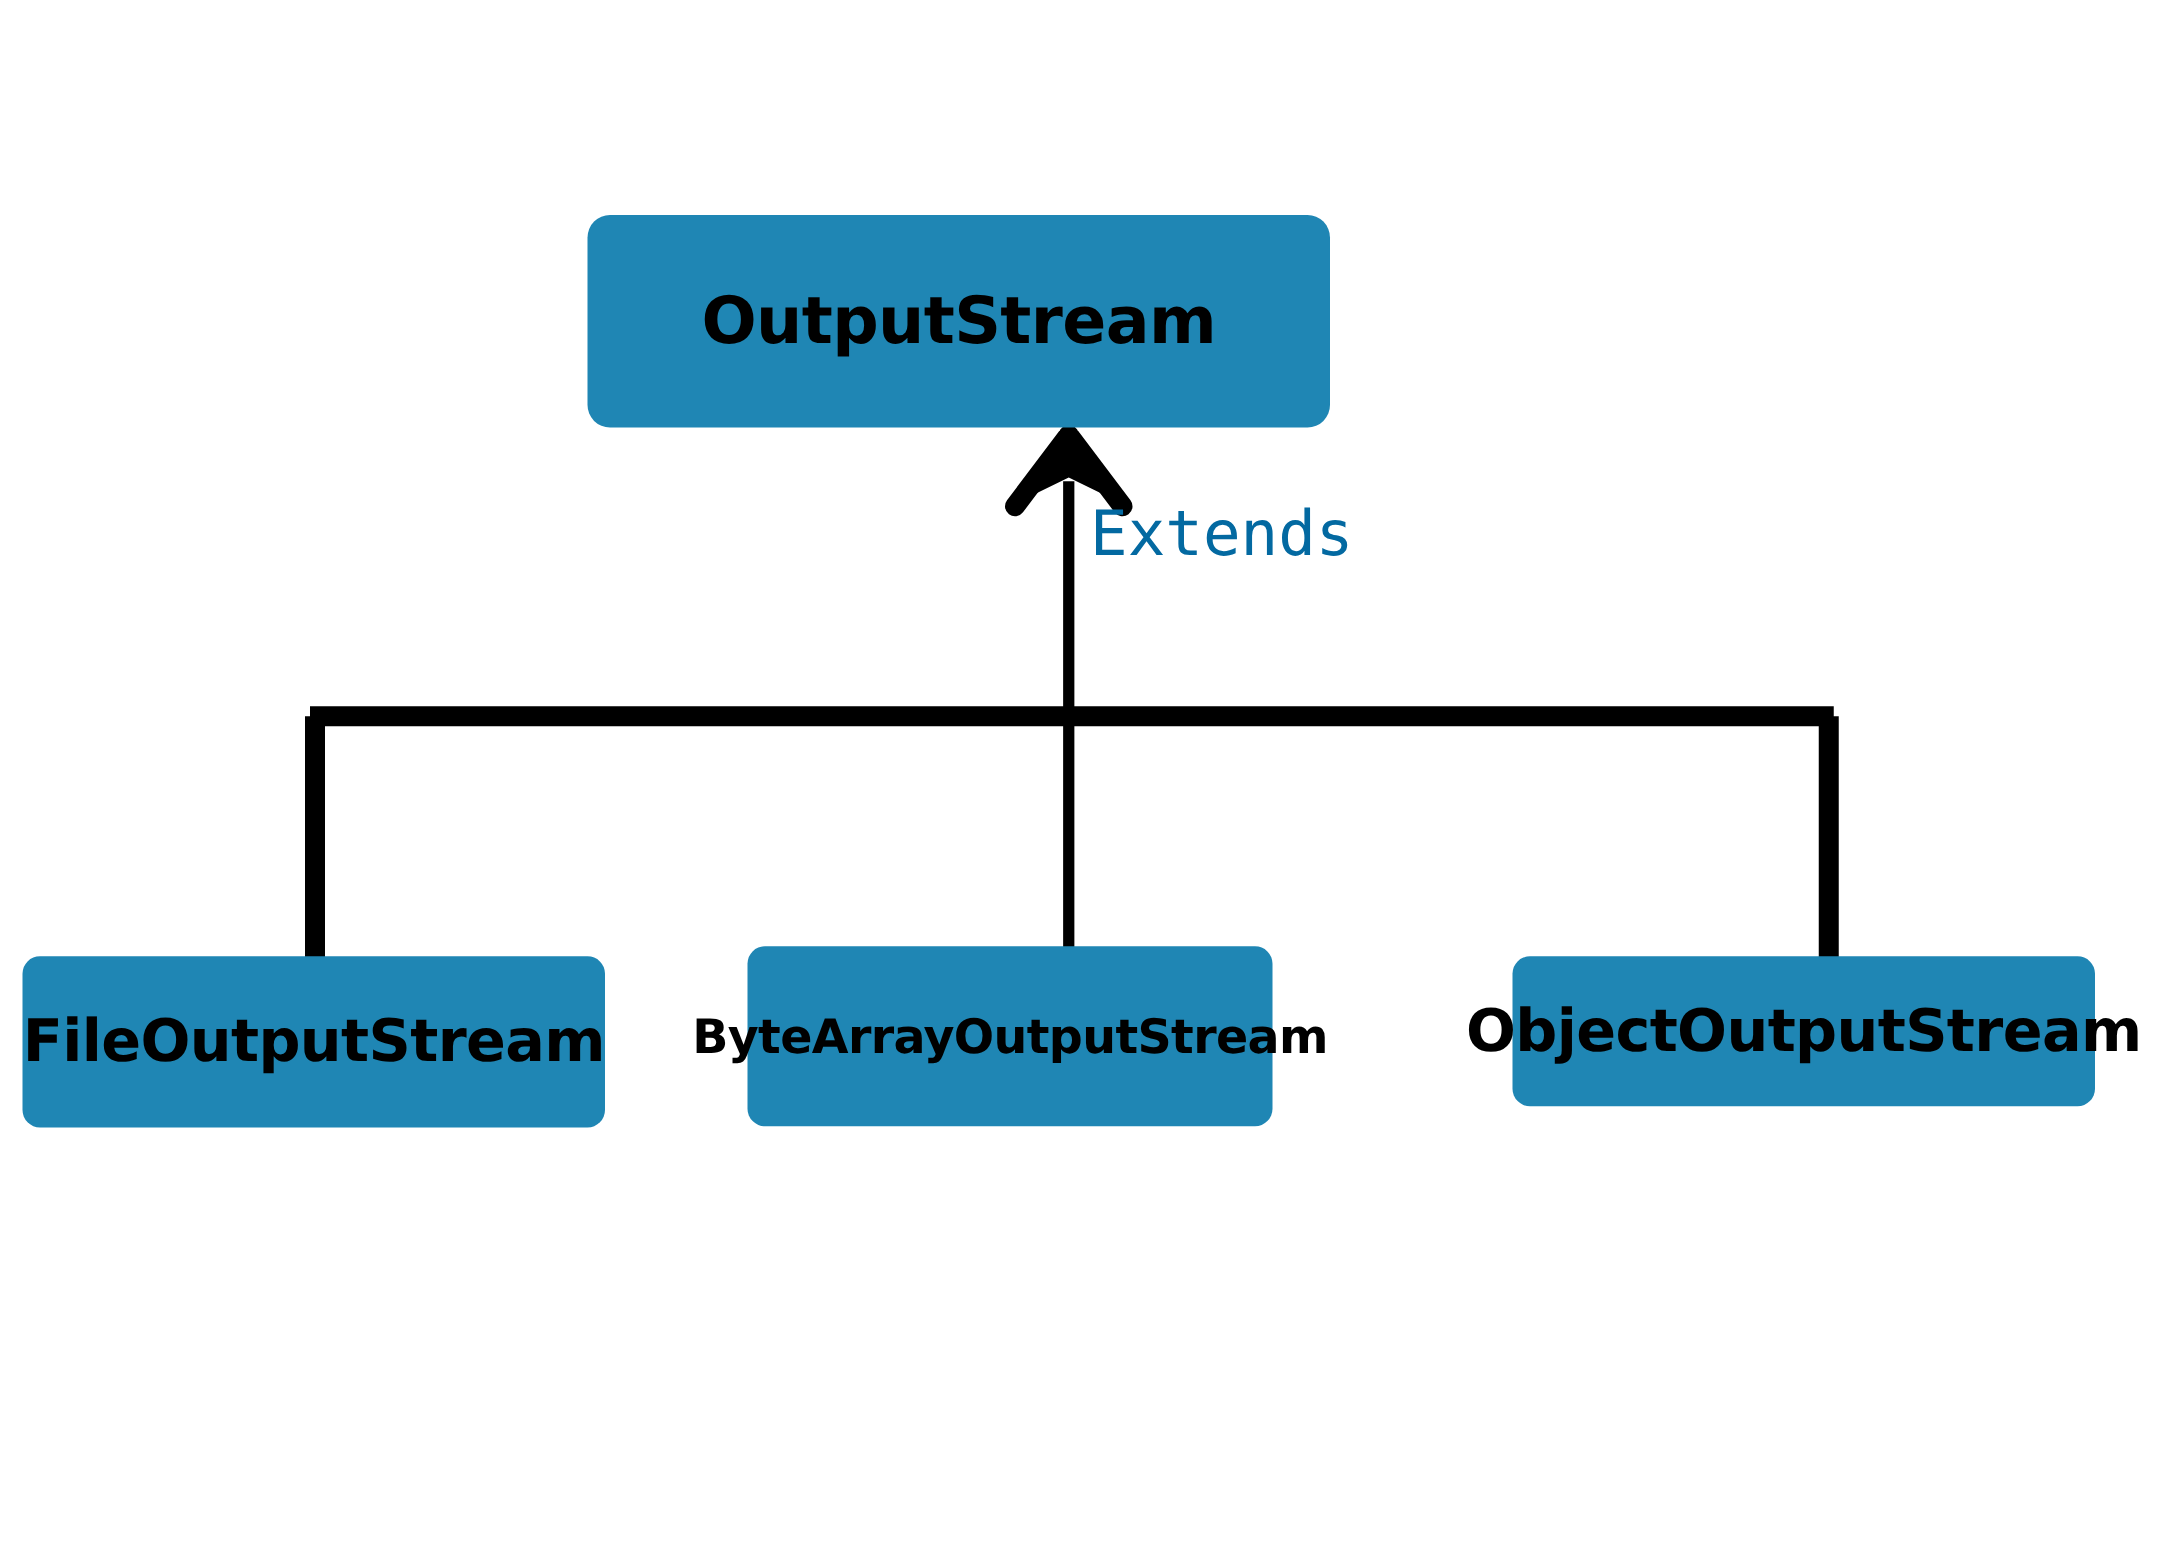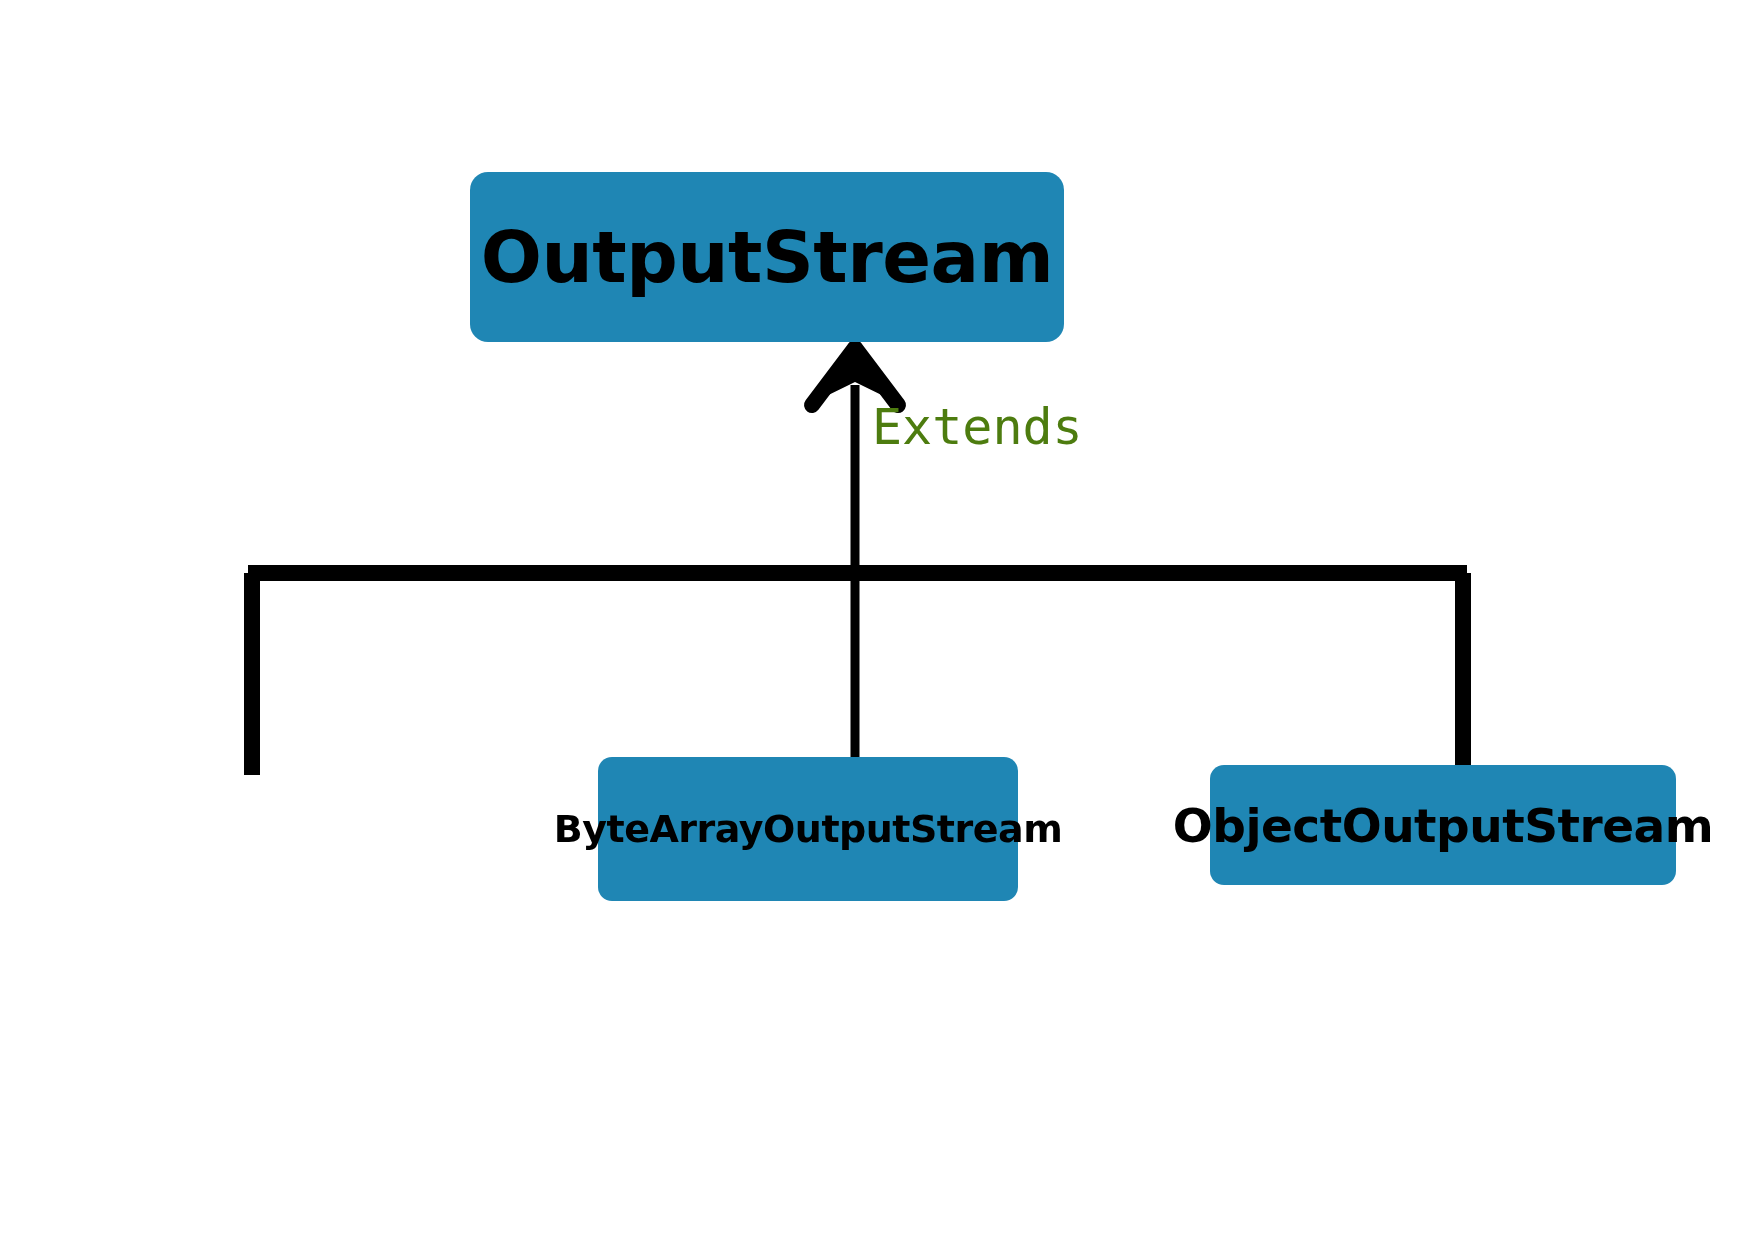--- a/index.html
+++ b/index.html
@@ -29,21 +29,21 @@
     font-family: "DejaVu Sans", sans-serif;
     white-space: nowrap;
     letter-spacing: -0.5px;
     box-sizing: border-box;
   }
   #node-root {
     left: 470px;
     top: 172px;
     width: 594px;
     height: 170px;
-    font-size: 72px;
+    font-size: 52px;
     border-radius: 18px;
   }
   #node-file {
     left: 18px;
     top: 765px;
     width: 466px;
     height: 137px;
     font-size: 47px;
   }
   #node-bytearray {
@@ -67,21 +67,21 @@
     width: 1747px;
     height: 1240px;
   }
   #extends-label {
     position: absolute;
     left: 872px;
     top: 398px;
     font-family: "DejaVu Sans Mono", monospace;
     font-size: 50px;
     font-weight: 400;
-    color: #4d7c0f;
+    color: #0369a1;
     letter-spacing: 0px;
     white-space: nowrap;
   }
 </style>
 </head>
 <body>
 
 <div id="canvas">
 
   <svg id="edges" viewBox="0 0 1747 1240" xmlns="http://www.w3.org/2000/svg">
@@ -99,20 +99,23 @@
 
     <line x1="1463" y1="573" x2="1463" y2="775" stroke="#000000" stroke-width="16"></line>
   </svg>
 
   <div class="node" id="node-root">
     <span>OutputStream</span>
   </div>
 
   <div id="extends-label">Extends</div>
 
+  <div class="node" id="node-file">
+    <span>FileOutputStream</span>
+  </div>
 
   <div class="node" id="node-bytearray">
     <span>ByteArrayOutputStream</span>
   </div>
 
   <div class="node" id="node-object">
     <span>ObjectOutputStream</span>
   </div>
 
 </div>

